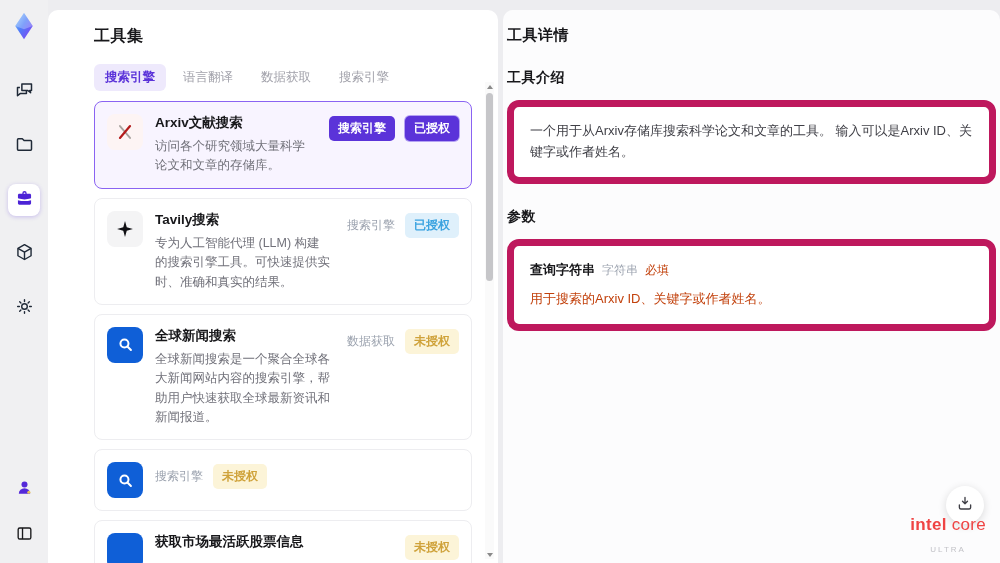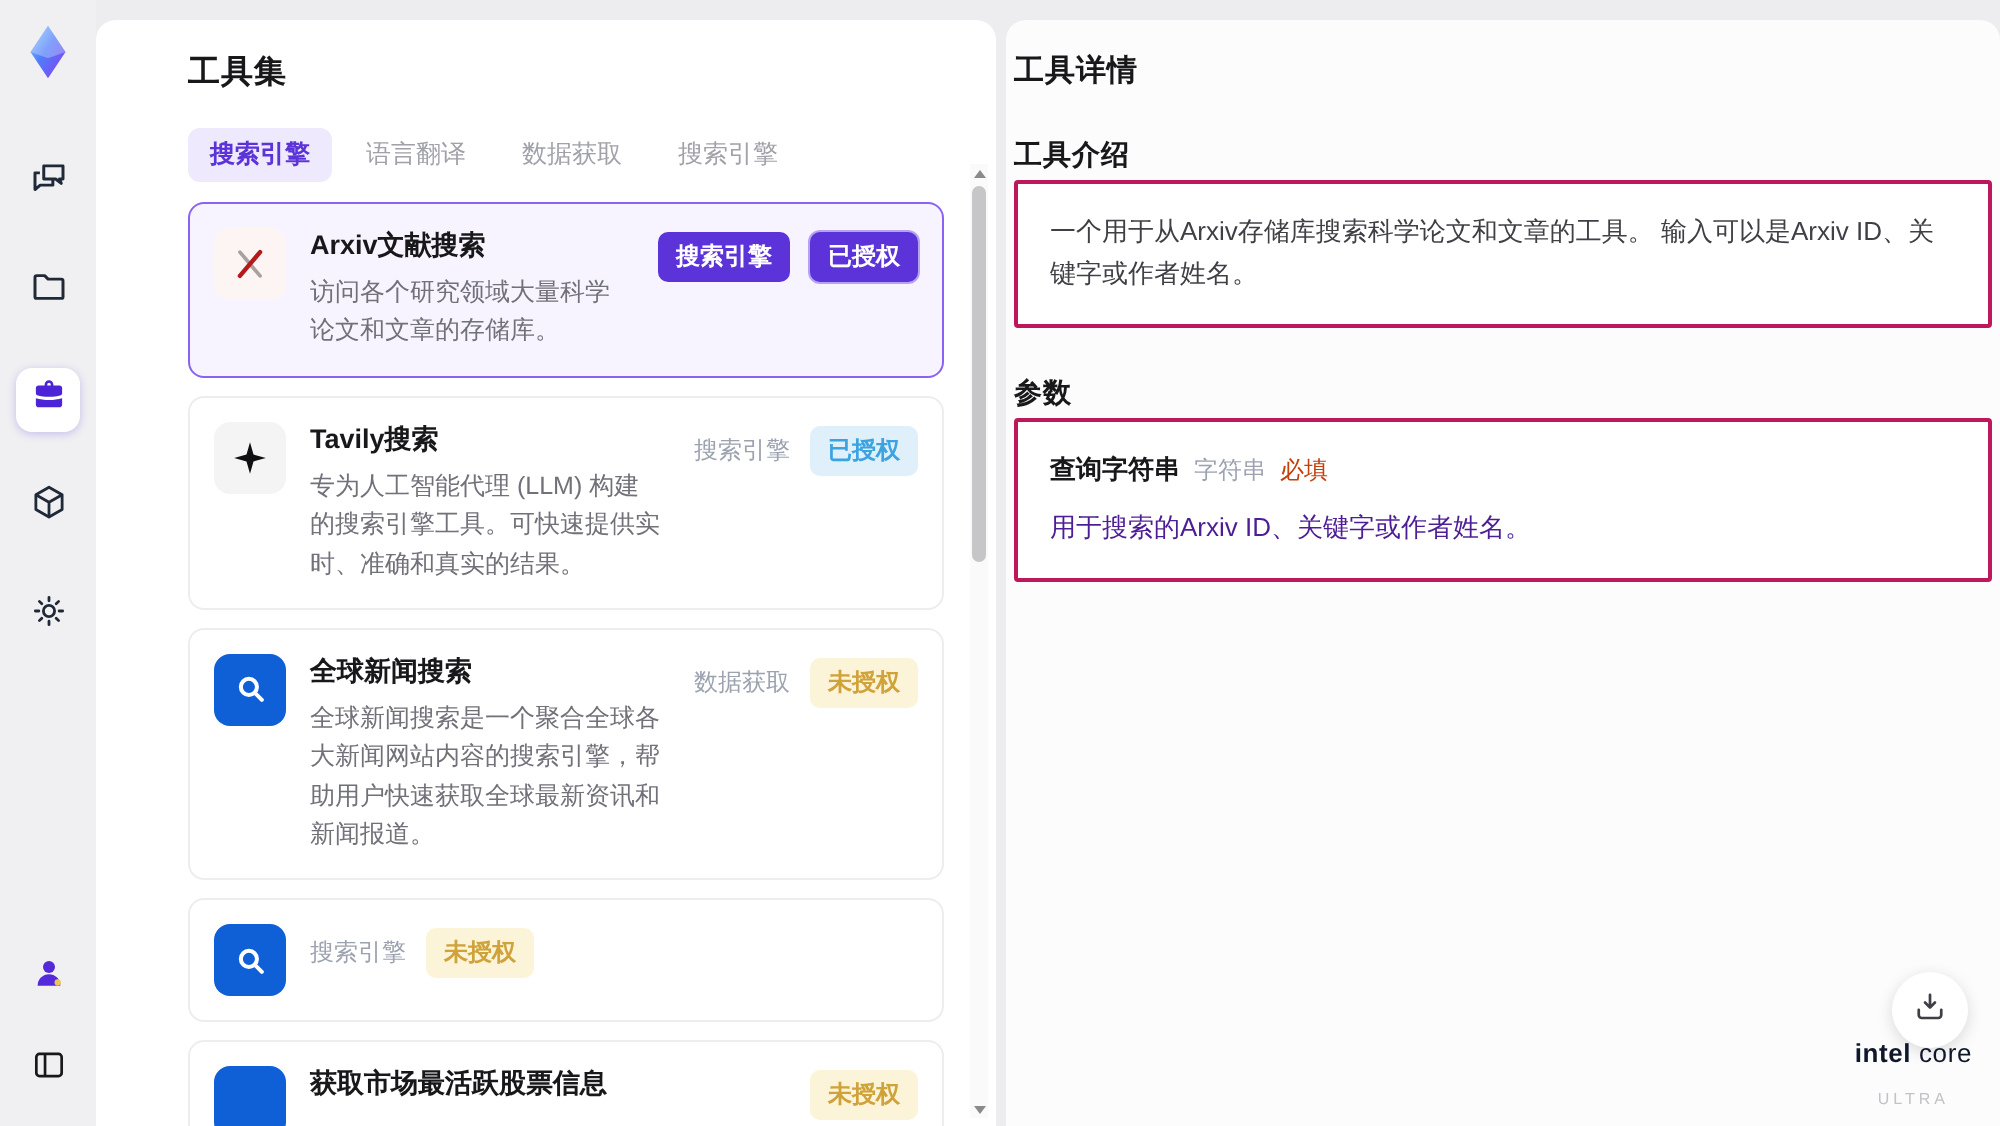--- a/index.html
+++ b/index.html
@@ -63,37 +63,37 @@
   .scrollbar { position:absolute; right:4px; top:72px; bottom:4px; width:9px; background:#fafafa; }
   .sb-arrow { width:9px; height:9px; display:flex; align-items:center; justify-content:center; cursor:pointer; }
   .sb-arrow .tri-up { width:0; height:0; border-left:3px solid transparent; border-right:3px solid transparent; border-bottom:4px solid #8a8a8a; }
   .sb-arrow .tri-down { width:0; height:0; border-left:3px solid transparent; border-right:3px solid transparent; border-top:4px solid #8a8a8a; }
   .sb-bottom { position:absolute; bottom:0; }
   .sb-thumb { position:absolute; top:11px; left:1px; width:7px; height:188px; background:#c6c6c9; border-radius:4px; cursor:grab; }
   
   .detail-title { font-size:15px; font-weight:700; letter-spacing:.5px; }
   .section-h { font-size:14px; font-weight:700; margin-top:24px; letter-spacing:.5px; }
   .info-box {
-    margin-top:3px; background:#fff; border:2px solid #be185d; border-radius:2px;
+    margin-top:13px; background:#fff; border:7px solid #be185d; border-radius:12px;
     padding:14px 16px; font-size:13px; color:#3f3f46; line-height:1.6;
   }
   .param-entry { font-size:13px; }
   .param-head { display:flex; align-items:baseline; gap:7px; }
   .param-name { font-weight:700; color:#18181b; }
   .param-type { font-size:12px; color:#9ca3af; }
   .param-required { font-size:12px; color:#c2410c; }
-  .param-desc { margin-top:9px; color:#4c1d95; }
+  .param-desc { margin-top:9px; color:#c2410c; }
   
   .download-fab {
     position:absolute; right:16px; bottom:39px; width:38px; height:38px; border-radius:50%;
     background:#fff; box-shadow:0 2px 8px rgba(0,0,0,.14); display:flex; align-items:center; justify-content:center;
     cursor:pointer;
   }
   .intel-badge { position:absolute; right:14px; bottom:8px; text-align:center; line-height:1.1; }
-  .intel-line { font-size:13px; color:#0f172a; letter-spacing:.3px; }
+  .intel-line { font-size:17px; color:#ef4444; letter-spacing:.3px; }
   .intel-line .i { font-weight:700; }
   .intel-sub { font-size:8px; color:#c2c2c7; letter-spacing:2px; margin-top:12px; }
 </style>
 </head>
 <body>
 
 <div class="rail">
   <div class="logo">
     <svg width="30" height="30" viewBox="0 0 24 24">
       <defs>

